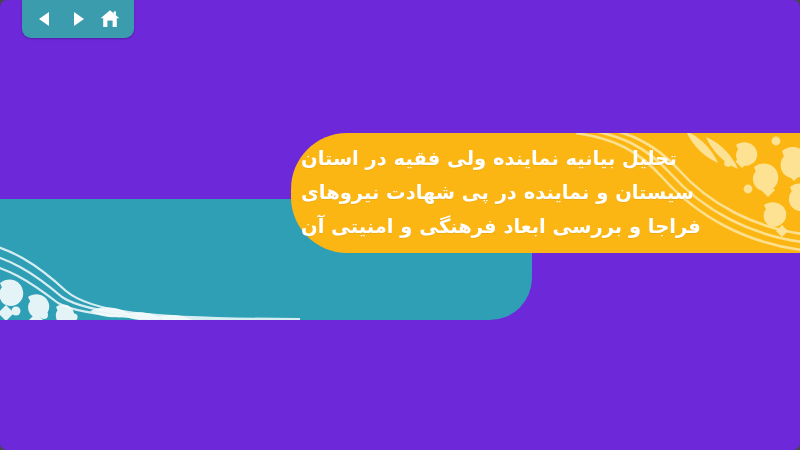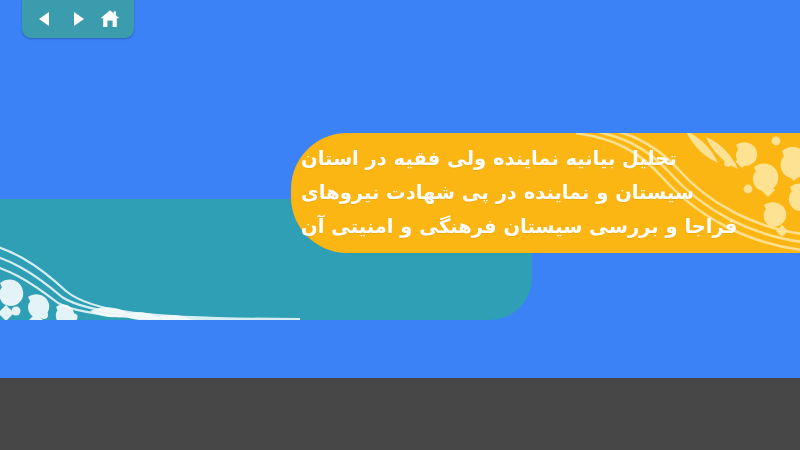--- a/index.html
+++ b/index.html
@@ -15,23 +15,24 @@
     background: #474747;
     font-family: "DejaVu Sans", sans-serif;
     position: relative;
   }
 
   
   .slide {
     position: absolute;
     inset: 0;
     width: 800px;
-    height: 378px;
-    background: #3b82f6;
-    overflow: hidden;
+    height: 450px;
+    background: #6d28d9;
+    overflow: hidden;
+    border-radius: 7px;
   }
 
   
   .nav-bar {
     position: absolute;
     left: 22px;
     top: 0;
     width: 112px;
     height: 38px;
     background: #3b9cae;
@@ -211,16 +212,16 @@
         <path d="M206 92 l6 6 -6 6 -6-6z"></path>
         <path d="M130 4 c14 6 26 18 32 32 -14-6-26-18-32-32z"></path>
         <path d="M110 -2 c14 6 26 18 32 32 -14-6-26-18-32-32z"></path>
       </g>
     </svg>
   </div>
 
   <div class="title-block">
     <div class="title-line">تحلیل بیانیه نماینده ولی فقیه در استان</div>
     <div class="title-line">سیستان و نماینده در پی شهادت نیروهای</div>
-    <div class="title-line">فراجا و بررسی سیستان فرهنگی و امنیتی آن</div>
+    <div class="title-line">فراجا و بررسی ابعاد فرهنگی و امنیتی آن</div>
   </div>
 
 </div>
 
 </body></html>

